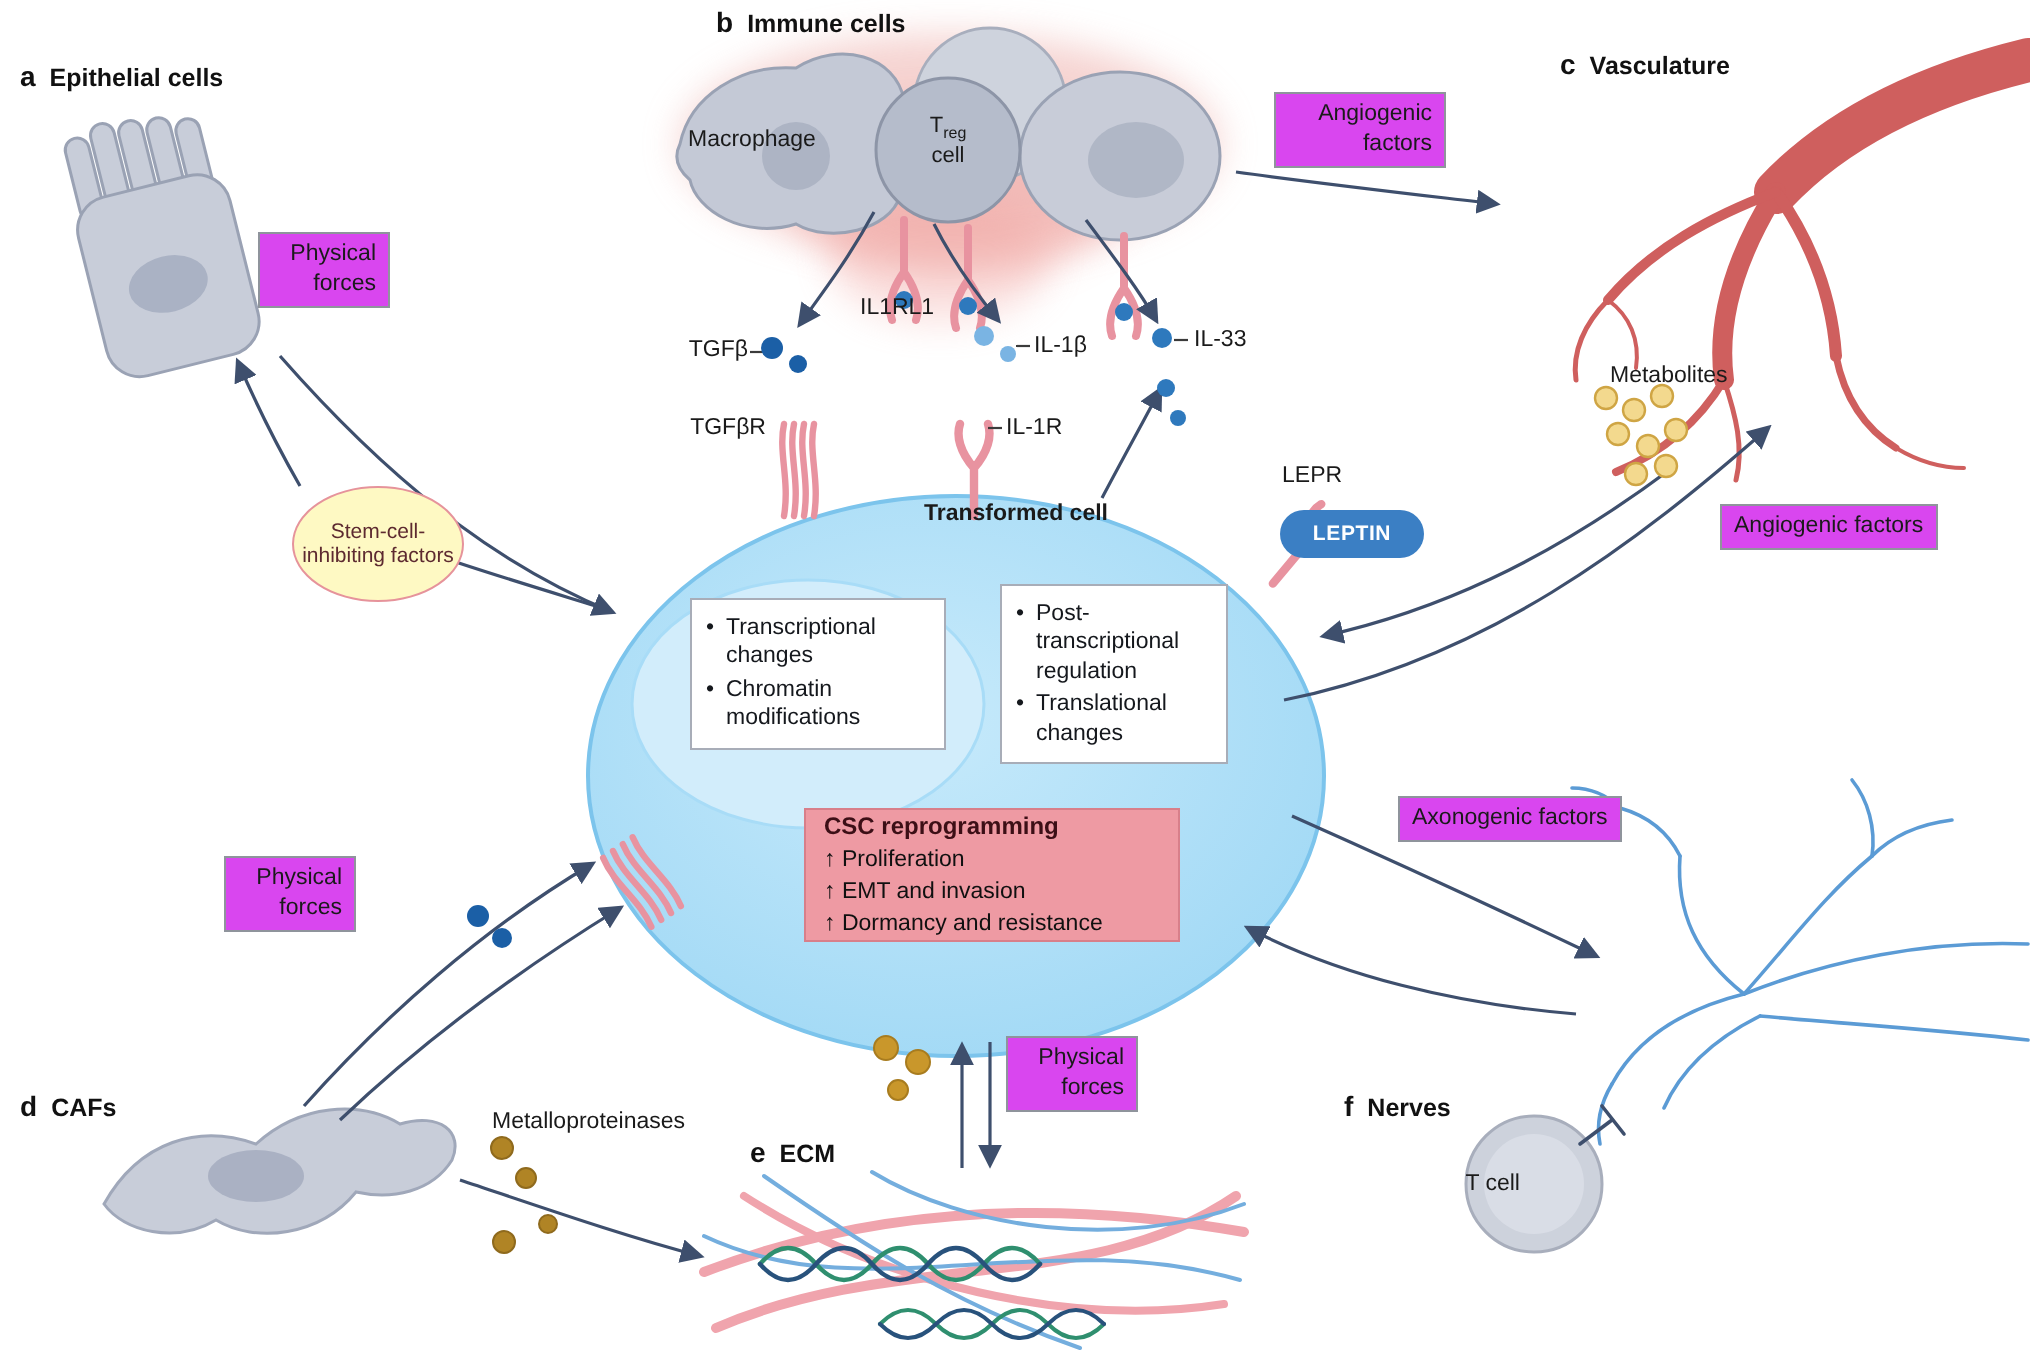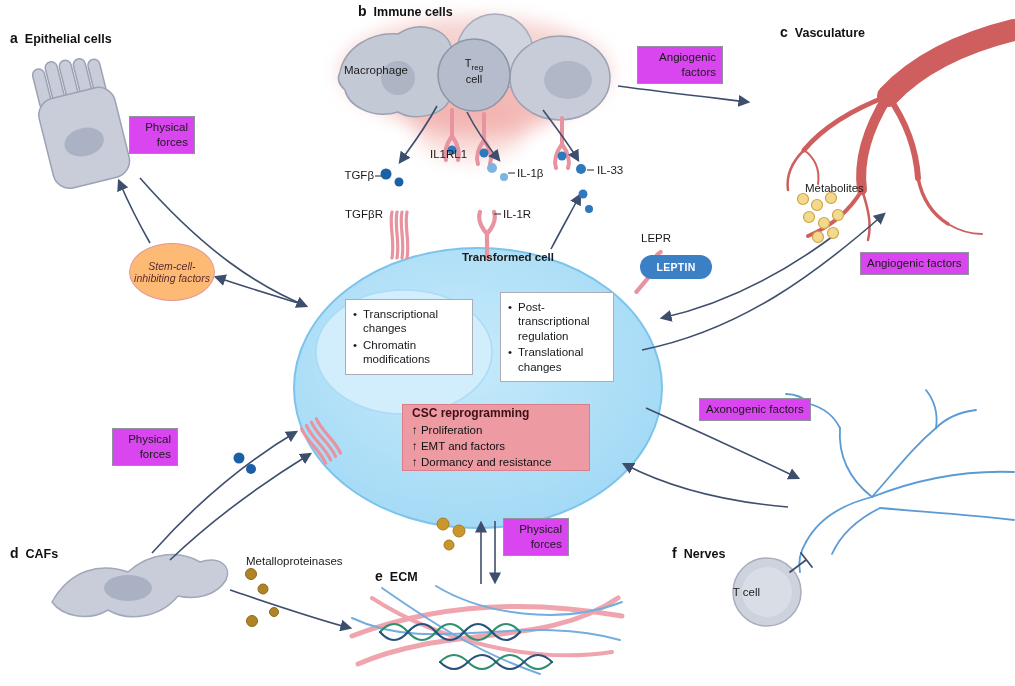--- a/index.html
+++ b/index.html
@@ -16,24 +16,24 @@
         font-size:11.5px;text-align:right;color:#1a1a1a;line-height:1.3;z-index:3;}
   .wrap{white-space:normal;}
   .ibox{position:absolute;background:#fff;border:1px solid #a8adb8;padding:5px 7px;
         font-size:11.5px;color:#15181d;line-height:1.25;z-index:3;}
   ul.blist{margin:0;padding:0;list-style:none;}
   .blist li{padding-left:10px;position:relative;margin:2px 0;}
   .blist li::before{content:"•";position:absolute;left:0;top:0;color:#15181d;}
   .csc{position:absolute;background:#ee9aa3;border:1px solid #d87f8a;padding:0 9px;
        font-size:11.5px;color:#101010;line-height:1.4;z-index:3;}
   .csc .t{font-weight:bold;color:#3c0f16;font-size:12px;}
-  .stem{position:absolute;left:129px;top:243px;width:86px;height:58px;background:#fdba74;
+  .stem{position:absolute;left:146px;top:243px;width:86px;height:58px;background:#fef9c3;
         border:1.5px solid #e6939b;border-radius:50%;display:flex;align-items:center;justify-content:center;
         text-align:center;font-size:10.5px;line-height:1.15;color:#5d2a30;padding:4px;box-sizing:border-box;
-        white-space:normal;z-index:3;font-style:italic;}
+        white-space:normal;z-index:3;}
   .leptin{position:absolute;left:640px;top:255px;width:72px;height:24px;background:#3b7fc4;border-radius:12px;
           color:#fff;font-weight:bold;font-size:10.5px;display:flex;align-items:center;justify-content:center;
           letter-spacing:.3px;z-index:3;}
   .sub{font-size:8px;vertical-align:sub;margin-top:48px;}
   .treg{position:absolute;left:450px;top:57px;width:48px;text-align:center;font-size:11px;line-height:1.25;z-index:3;}
 </style>
 </head>
 <body>
 
 <div class="stage">
@@ -302,19 +302,19 @@
 </div>
 <div class="ibox" style="left:500px;top:292px;width:98px">
   <ul class="blist">
     <li>Post-transcriptional regulation</li>
     <li>Translational changes</li>
   </ul>
 </div>
 <div class="csc" style="left:402px;top:404px;width:168px">
   <div class="t">CSC reprogramming</div>
   <div>↑ Proliferation</div>
-  <div>↑ EMT and factors</div>
+  <div>↑ EMT and invasion</div>
   <div>↑ Dormancy and resistance</div>
 </div>
 
 <div class="lbl ctr" style="left:708px;top:586px;width:52px">T cell</div>
 
 </div>
 
 </body></html>

